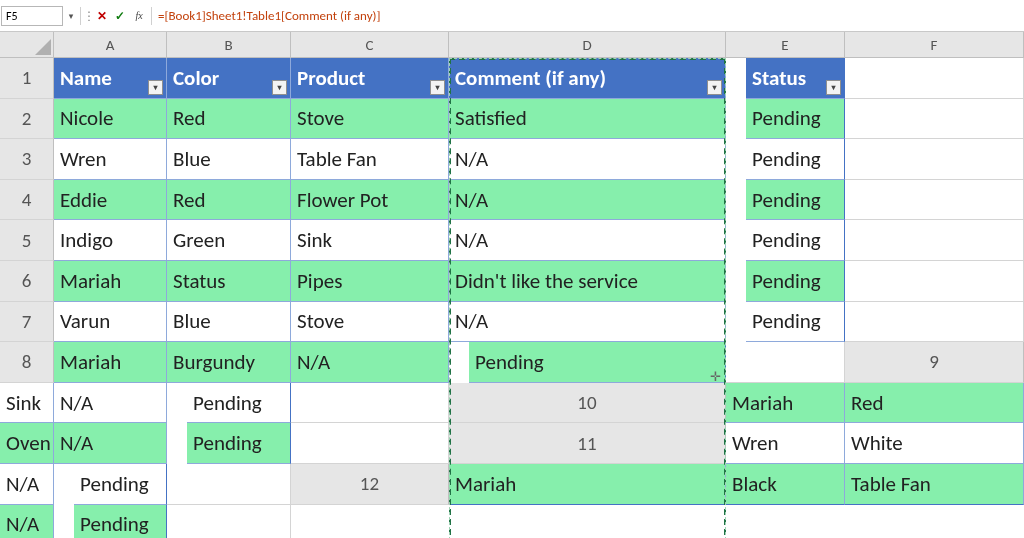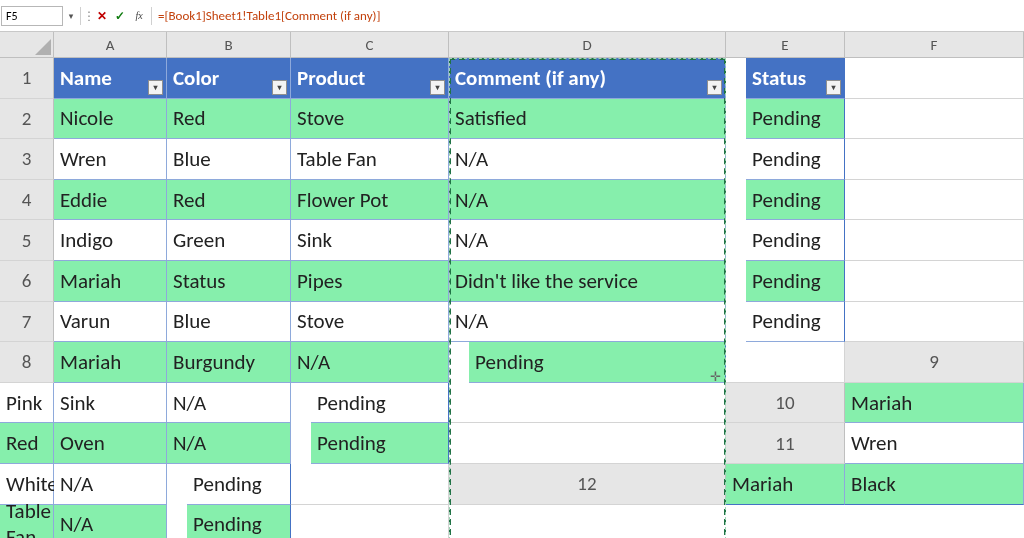--- a/index.html
+++ b/index.html
@@ -247,21 +247,20 @@
       <div class="cell tblcell">N/A</div>
       <div class="cell tblcell lastcol">Pending</div>
       <div class="cell"></div>
       <div class="rowhdr">8</div>
       <div class="cell tblcell band">Mariah</div>
       <div class="cell tblcell band">Burgundy</div>
       <div class="cell tblcell band">N/A</div>
       <div class="cell tblcell lastcol band">Pending</div>
       <div class="cell"></div>
       <div class="rowhdr">9</div>
-      <div class="cell tblcell">Pink</div>
       <div class="cell tblcell">Sink</div>
       <div class="cell tblcell">N/A</div>
       <div class="cell tblcell lastcol">Pending</div>
       <div class="cell"></div>
       <div class="rowhdr">10</div>
       <div class="cell tblcell band">Mariah</div>
       <div class="cell tblcell band">Red</div>
       <div class="cell tblcell band">Oven</div>
       <div class="cell tblcell band">N/A</div>
       <div class="cell tblcell lastcol band">Pending</div>

